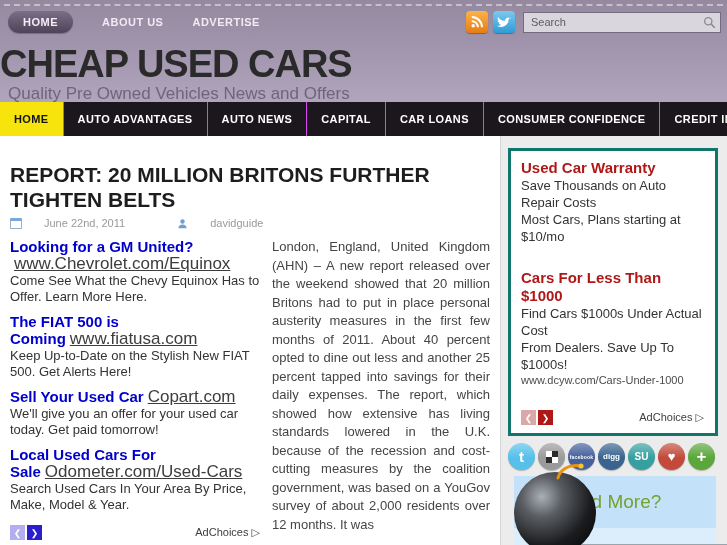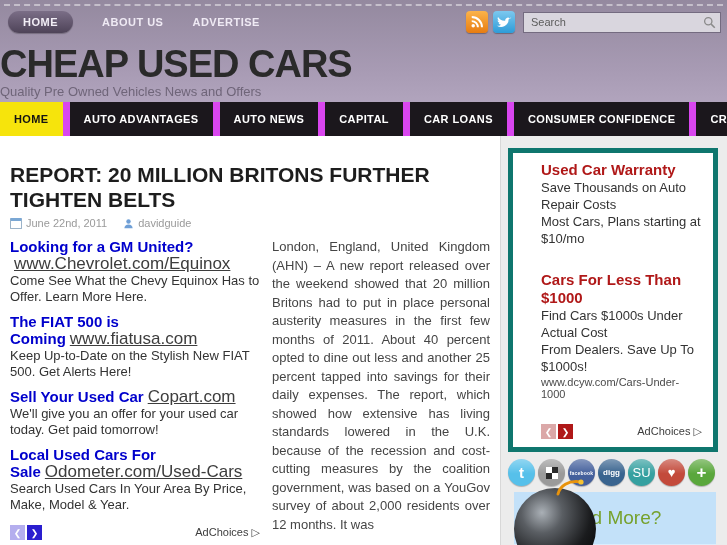--- a/index.html
+++ b/index.html
@@ -14,33 +14,33 @@
   .top-link { color:#efeaf4; font-size:11px; font-weight:bold; letter-spacing:.5px; margin-left:29px; cursor:pointer; }
   .top-spacer { flex:1; }
   .sq-icon { width:22px; height:22px; border-radius:4px; margin-left:5px; display:flex; align-items:center; justify-content:center; cursor:pointer; box-shadow:0 1px 1px rgba(0,0,0,.3); }
   .rss { background:linear-gradient(#fbb34a,#e77c12); }
   .twt { background:linear-gradient(#7cc8ef,#2e9cd8); }
   .search-box { position:relative; margin-left:8px; }
   .search-box input { width:198px; height:21px; background:#d9d6de; border:1px solid #746b80; font-size:11px; color:#555; padding:0 22px 0 7px; outline:none; font-family:"Liberation Sans",sans-serif; }
   .search-box input::placeholder { color:#5c5c5c; }
   .search-mag { position:absolute; right:5px; top:4px; }
   .site-title { font-size:38px; font-weight:bold; color:#2a2a2a; letter-spacing:-1px; line-height:1; padding:12px 0 0 0; white-space:nowrap; }
-  .tagline { font-size:13px; color:#6f6579; padding-left:0; margin-top:1px; }
+  .tagline { font-size:17px; color:#6f6579; padding-left:8px; margin-top:1px; }
 
   
   .navbar { height:34px; background:#1b171c; display:flex; }
-  .nav-item { color:#fff; font-size:11px; font-weight:bold; letter-spacing:.4px; line-height:34px; padding:0 14px; border-left:7px solid #d946ef; cursor:pointer; white-space:nowrap; }
+  .nav-item { color:#fff; font-size:11px; font-weight:bold; letter-spacing:.4px; line-height:34px; padding:0 14px; border-left:1px solid #d946ef; cursor:pointer; white-space:nowrap; }
   .nav-item:first-child { border-left:none; }
   .nav-item.active { background:#f6e40c; color:#141414; }
 
   
   .main { display:flex; height:409px; overflow:hidden; background:#fff; }
   .content { width:500px; padding:26px 10px 0 10px; }
   .article-title { font-size:21px; line-height:25px; color:#1d1d1d; font-weight:bold; margin-bottom:5px; cursor:pointer; }
-  .meta { display:flex; align-items:center; gap:4px; font-size:11px; color:#9a9a9a; }
+  .meta { display:flex; align-items:center; gap:22px; font-size:11px; color:#9a9a9a; }
   .cal-icon { width:12px; height:11px; background:#fff; border:1px solid #9bb3c9; border-top:3px solid #7aa7d4; display:inline-block; border-radius:1px; }
   .meta-sep { width:8px; }
 
   .cols { display:flex; margin-top:9px; }
   .adblock { width:262px; padding-right:12px; flex:none; }
   .ad { margin-bottom:8px; }
   .ad-title { color:#0000cc; font-size:15px; font-weight:bold; line-height:17px; cursor:pointer; }
   .ad-url { color:#3d3d3d; font-size:17px; font-weight:normal; text-decoration:underline; margin-left:4px; cursor:pointer; }
   .ad-body { color:#333; font-size:13px; line-height:16px; margin-top:1px; }
   .pager-row { display:flex; align-items:center; margin-top:12px; }
@@ -51,35 +51,35 @@
   .pg-next-r { background:#b01818; }
   .adchoices { margin-left:auto; font-size:11px; color:#3d3d3d; cursor:pointer; }
 
   .article-col { flex:1; font-size:13px; color:#454545; text-align:justify; line-height:18.5px; }
   .byline { margin-bottom:0; }
 
   .full-text { font-size:13px; color:#454545; text-align:justify; line-height:19px; margin-top:2px; }
 
   
   .sidebar { width:227px; background:#ececec; border-left:1px solid #d8d8d8; padding:12px 9px 0 7px; }
-  .side-adbox { background:#fff; border:5px solid #0f766e; padding:8px 11px 8px 28px; }
+  .side-adbox { background:#fff; border:3px solid #0f766e; padding:8px 11px 8px 10px; }
   .sad { margin-bottom:24px; }
   .sad:last-of-type { margin-bottom:0; }
   .sad-title { color:#b01818; font-size:15px; font-weight:bold; line-height:18px; cursor:pointer; }
   .sad-line { color:#333; font-size:13px; line-height:17px; }
   .sad-url { color:#4a4a4a; font-size:11px; margin-top:1px; cursor:pointer; }
   .side-pager { display:flex; align-items:center; margin-top:12px; }
 
   .social-row { display:flex; gap:3px; margin-top:7px; }
   .so { width:27px; height:27px; border-radius:50%; display:flex; align-items:center; justify-content:center; color:#fff; cursor:pointer; background-image:linear-gradient(rgba(255,255,255,.35),rgba(255,255,255,0) 55%); box-shadow:0 1px 1px rgba(0,0,0,.25); overflow:hidden; }
   .so-twitter { background-color:#56c0ea; font-size:15px; font-weight:bold; }
   .so-delicious { background-color:#9a9a9a; }
   .so-facebook { background-color:#44609c; font-size:5px; font-weight:bold; letter-spacing:.2px; }
   .so-digg { background-color:#39648f; font-size:8px; font-weight:bold; }
-  .so-stumble { background-color:#35a0a0; font-size:13px; font-weight:normal; }
+  .so-stumble { background-color:#35a0a0; font-size:10px; font-weight:bold; }
   .so-heart { background-color:#c34a3b; font-size:13px; }
   .so-plus { background-color:#5aa73c; font-size:17px; font-weight:bold; }
 
   .signup { margin:6px 2px 0 6px; background:#dcedfc; position:relative; height:200px; }
   .signup-top { height:52px; background:#c3e1f9; }
   .need-more { text-align:center; color:#76a12d; font-size:19px; padding:15px 12px 0 0; }
   .bomb { position:absolute; top:-4px; left:0; width:82px; height:82px; border-radius:50%; background:radial-gradient(circle at 34% 30%, #aab0b6 0%, #5a5e63 26%, #1a1b1d 62%, #000 100%); }
   .fuse { position:absolute; top:-12px; left:40px; }
   .form-row { display:flex; align-items:center; margin:14px 13px 0 15px; }
   .form-row.first { margin-top:16px; }

